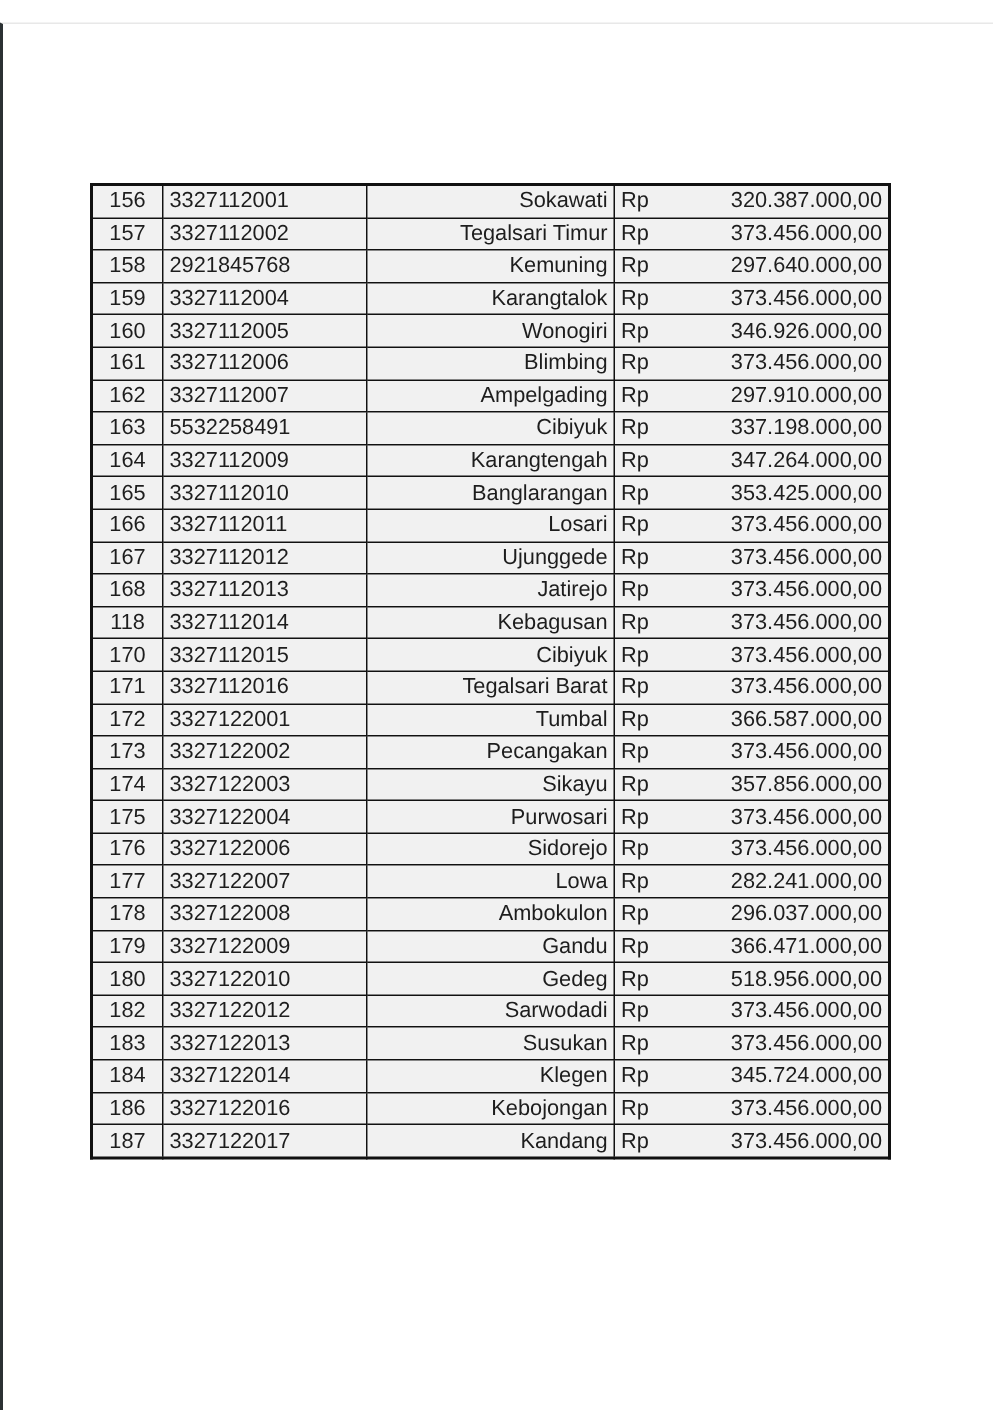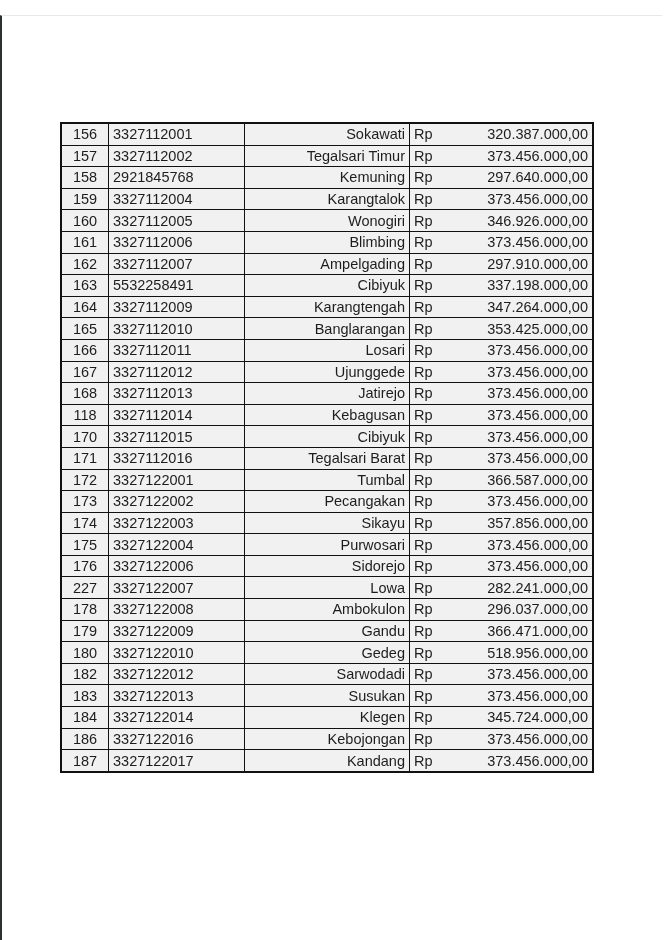--- a/index.html
+++ b/index.html
@@ -205,21 +205,21 @@
 
   <tr>
     <td class="c-no">176</td>
     <td class="c-code">3327122006</td>
     <td class="c-name">Sidorejo</td>
     <td class="c-cur">Rp</td>
     <td class="c-amt">373.456.000,00</td>
   </tr>
 
   <tr>
-    <td class="c-no">227</td>
+    <td class="c-no">177</td>
     <td class="c-code">3327122007</td>
     <td class="c-name">Lowa</td>
     <td class="c-cur">Rp</td>
     <td class="c-amt">282.241.000,00</td>
   </tr>
 
   <tr>
     <td class="c-no">178</td>
     <td class="c-code">3327122008</td>
     <td class="c-name">Ambokulon</td>

